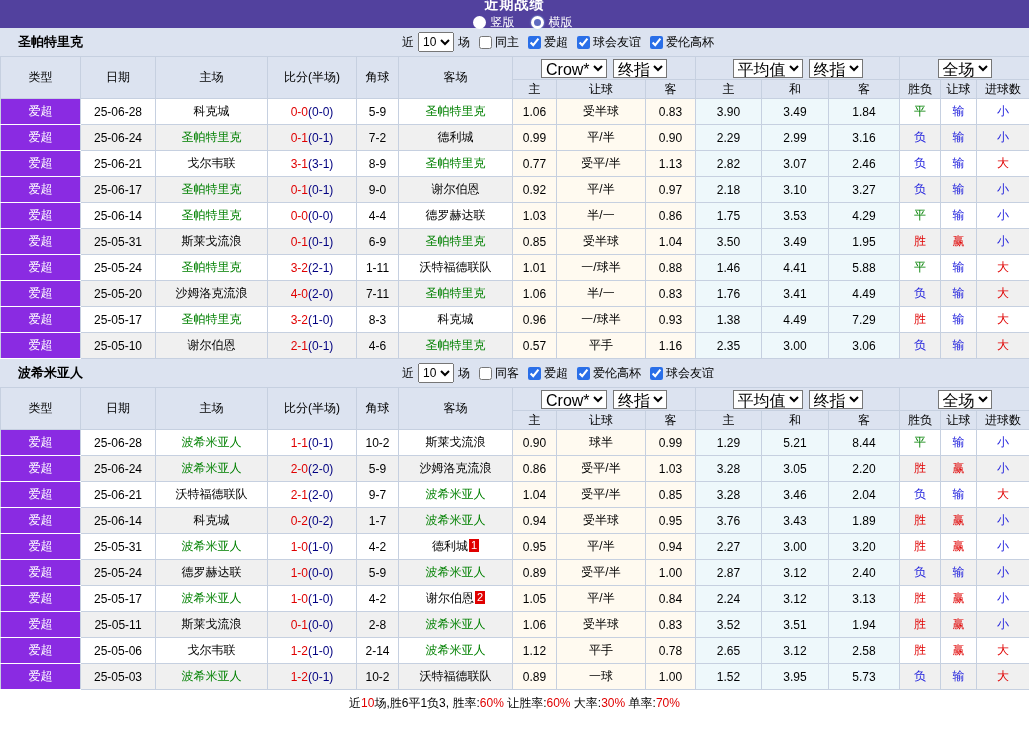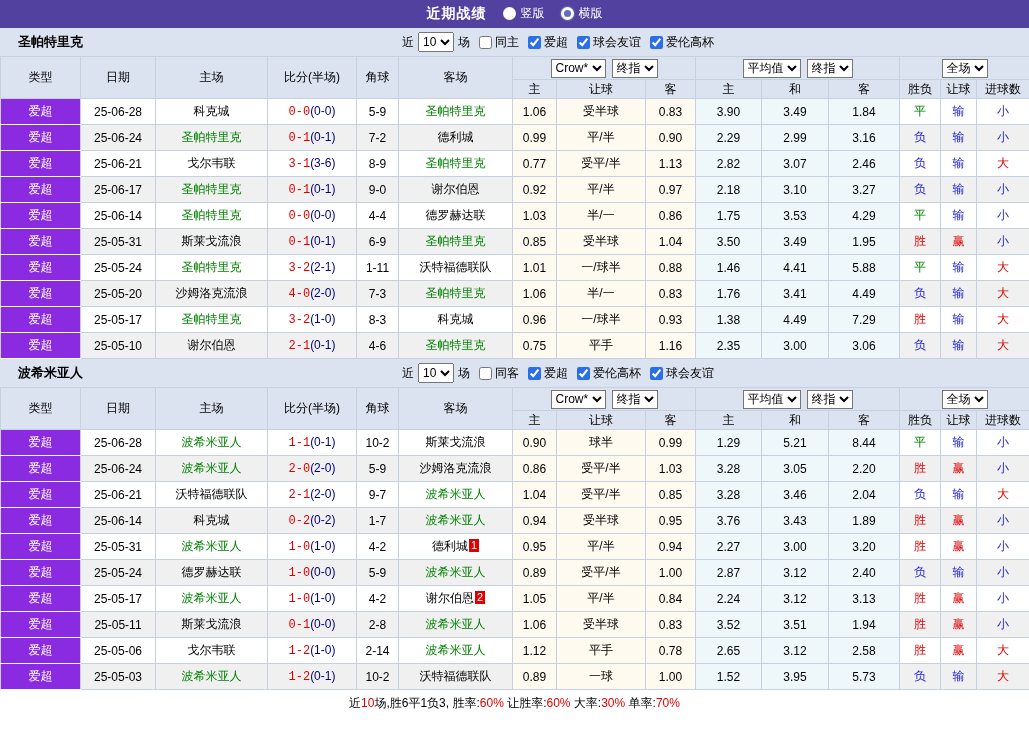--- a/index.html
+++ b/index.html
@@ -2,47 +2,47 @@
 <html style="--topbar: #52419e; --league-badge: #8a2be2; --header-bg: #dce3f0; --border: #c6d0e0; --self-team: #008000; --score: #e00000; --halftime: #000080; --win: #e00000; --draw: #008000; --loss: #2222dd; --odds-bg: #fffaf0; --avg-bg: #eef8fb;"><head>
 <meta charset="utf-8">
 <style>
   * { box-sizing: border-box; }
   html,body { margin:0; padding:0; }
   body {
     width:1029px; background:#fff;
     font-family:"Liberation Sans","DejaVu Sans",sans-serif;
     color:#000;
   }
-  .topbar{height:28px;background:var(--topbar,#52419e);display:flex;align-items:center;justify-content:center;}
+  .topbar{height:28px;background:var(--topbar,#52419e);display:flex;align-items:center;justify-content:center;flex-direction:column;}
   .topbar-title{color:#fff;font-weight:700;font-size:14px;letter-spacing:1px;}
   .radio-item{display:inline-flex;align-items:center;margin-left:16px;cursor:pointer;}
   .radio-dot{width:13px;height:13px;border-radius:50%;margin-right:5px;}
   .radio-dot.sel{background:#fff;}
   .radio-dot.unsel{border:3px solid #fff;background:rgba(120,190,255,.35);box-shadow:0 0 2px #8fd0ff;}
   .radio-label{color:#fff;font-size:12px;}
 
   .section-head{height:28px;background:var(--header-bg,#dce3f0);display:flex;align-items:center;font-size:12px;}
   .section-title{font-weight:700;font-size:13px;padding-left:18px;flex:0 0 400px;}
   .controls{display:flex;align-items:center;}
   .ctl-text{margin:0 2px;}
   .count-select{font-size:12px;height:20px;margin:0 2px;}
   .controls input[type=checkbox]{width:13px;height:13px;margin:0 1px 0 7px;accent-color:#2a6fe8;}
 
   table.match-table{border-collapse:collapse;table-layout:fixed;width:1029px;font-size:12px;border-radius:9px;}
   .match-table th,.match-table td{border:1px solid var(--border,#c6d0e0);text-align:center;white-space:nowrap;overflow:hidden;padding:0;}
   .match-table thead th{background:var(--header-bg,#dce3f0);font-weight:400;}
   .hdr-group{height:23px;}
   .hdr-sub{height:19px;}
-  .hdr-select{font-size:12px;height:19px;margin:0 3px;background:#fff;}
+  .hdr-select{font-size:16px;height:19px;margin:0 3px;background:#fff;}
   .match-table tbody td{height:26px;background:#fff;}
   .match-table tr.alt td{background:#f0f0f0;}
   .match-table td.type,.match-table tr.alt td.type{background:var(--league-badge,#8a2be2);color:#fff;border-top-color:#fff;border-bottom-color:#fff;}
   .match-table td.cream,.match-table tr.alt td.cream{background:var(--odds-bg,#fffaf0);}
   .match-table td.cyan,.match-table tr.alt td.cyan{background:var(--avg-bg,#eef8fb);}
-  .score-full{color:var(--score,#e00000);font-family:Liberation Mono, monospace;}
+  .score-full{color:var(--score,#e00000);}
   .score-half{color:var(--halftime,#000080);}
   .team-self{color:var(--self-team,#008000);}
   .res-r{color:var(--win,#e00000);}
   .res-g{color:var(--draw,#008000);}
   .res-b{color:var(--loss,#2222dd);}
   .badge{display:inline-block;background:var(--score,#e00000);color:#fff;font-size:11px;line-height:13px;padding:0 2px;margin-left:1px;vertical-align:1px;}
   .summary{height:26px;line-height:26px;text-align:center;font-size:12px;background:#fff;}
   .summary .red{color:var(--score,#e00000);}
 </style>
 </head>
@@ -151,21 +151,21 @@
             <td class="cyan">2.99</td>
             <td class="cyan">3.16</td>
             <td class="res-b">负</td>
             <td class="res-b">输</td>
             <td class="res-b">小</td>
           </tr>
           <tr>
             <td class="type">爱超</td>
             <td>25-06-21</td>
             <td><span class="team-reg">戈尔韦联</span></td>
-            <td><span class="score-full">3-1</span><span class="score-half">(3-6)</span></td>
+            <td><span class="score-full">3-1</span><span class="score-half">(3-1)</span></td>
             <td>8-9</td>
             <td><span class="team-self">圣帕特里克</span></td>
             <td class="cream">0.77</td>
             <td class="cream">受平/半</td>
             <td class="cream">1.13</td>
             <td class="cyan">2.82</td>
             <td class="cyan">3.07</td>
             <td class="cyan">2.46</td>
             <td class="res-b">负</td>
             <td class="res-b">输</td>
@@ -237,21 +237,21 @@
             <td class="cyan">5.88</td>
             <td class="res-g">平</td>
             <td class="res-b">输</td>
             <td class="res-r">大</td>
           </tr>
           <tr class="alt">
             <td class="type">爱超</td>
             <td>25-05-20</td>
             <td><span class="team-reg">沙姆洛克流浪</span></td>
             <td><span class="score-full">4-0</span><span class="score-half">(2-0)</span></td>
-            <td>7-3</td>
+            <td>7-11</td>
             <td><span class="team-self">圣帕特里克</span></td>
             <td class="cream">1.06</td>
             <td class="cream">半/一</td>
             <td class="cream">0.83</td>
             <td class="cyan">1.76</td>
             <td class="cyan">3.41</td>
             <td class="cyan">4.49</td>
             <td class="res-b">负</td>
             <td class="res-b">输</td>
             <td class="res-r">大</td>
@@ -273,21 +273,21 @@
             <td class="res-b">输</td>
             <td class="res-r">大</td>
           </tr>
           <tr class="alt">
             <td class="type">爱超</td>
             <td>25-05-10</td>
             <td><span class="team-reg">谢尔伯恩</span></td>
             <td><span class="score-full">2-1</span><span class="score-half">(0-1)</span></td>
             <td>4-6</td>
             <td><span class="team-self">圣帕特里克</span></td>
-            <td class="cream">0.75</td>
+            <td class="cream">0.57</td>
             <td class="cream">平手</td>
             <td class="cream">1.16</td>
             <td class="cyan">2.35</td>
             <td class="cyan">3.00</td>
             <td class="cyan">3.06</td>
             <td class="res-b">负</td>
             <td class="res-b">输</td>
             <td class="res-r">大</td>
           </tr>
         </tbody>

